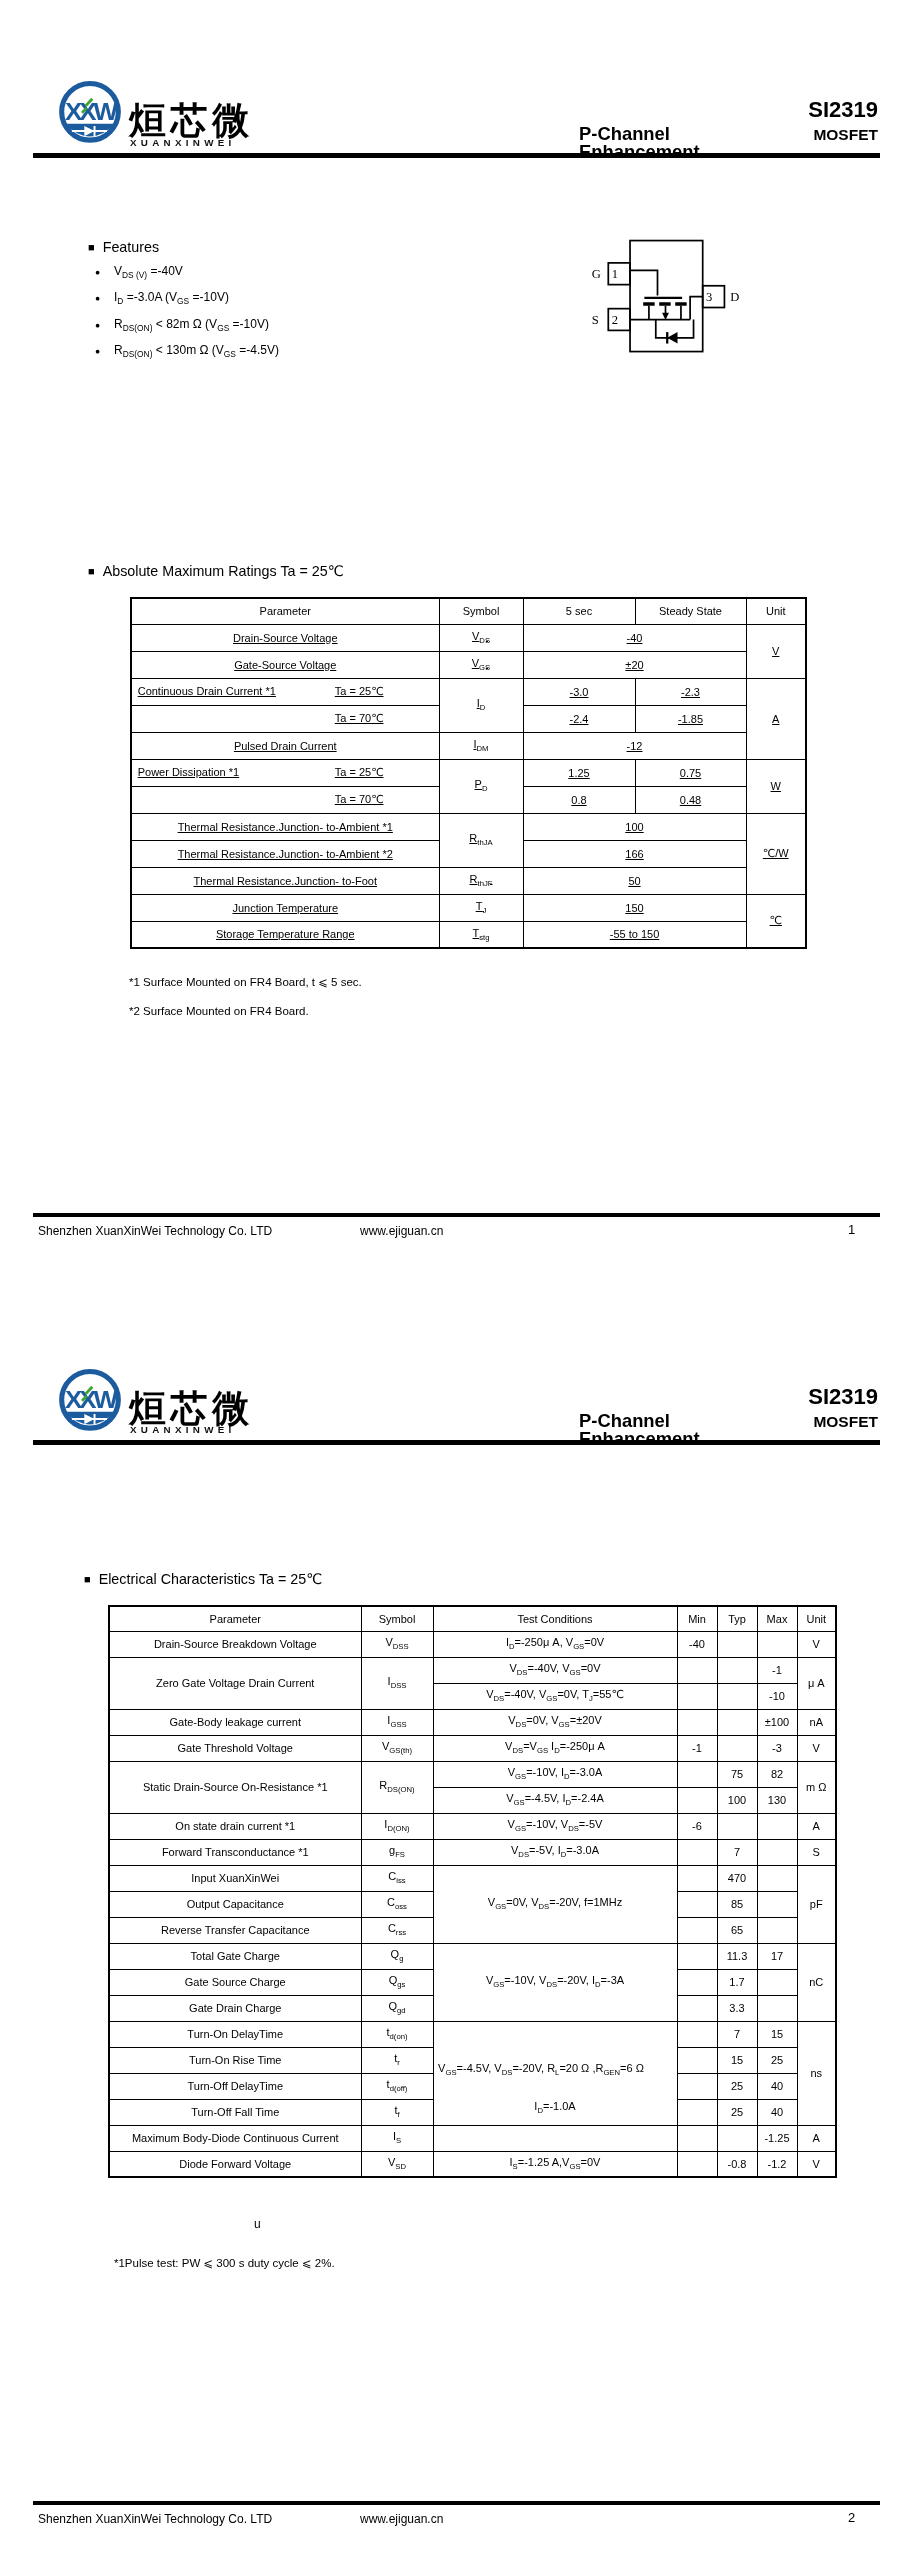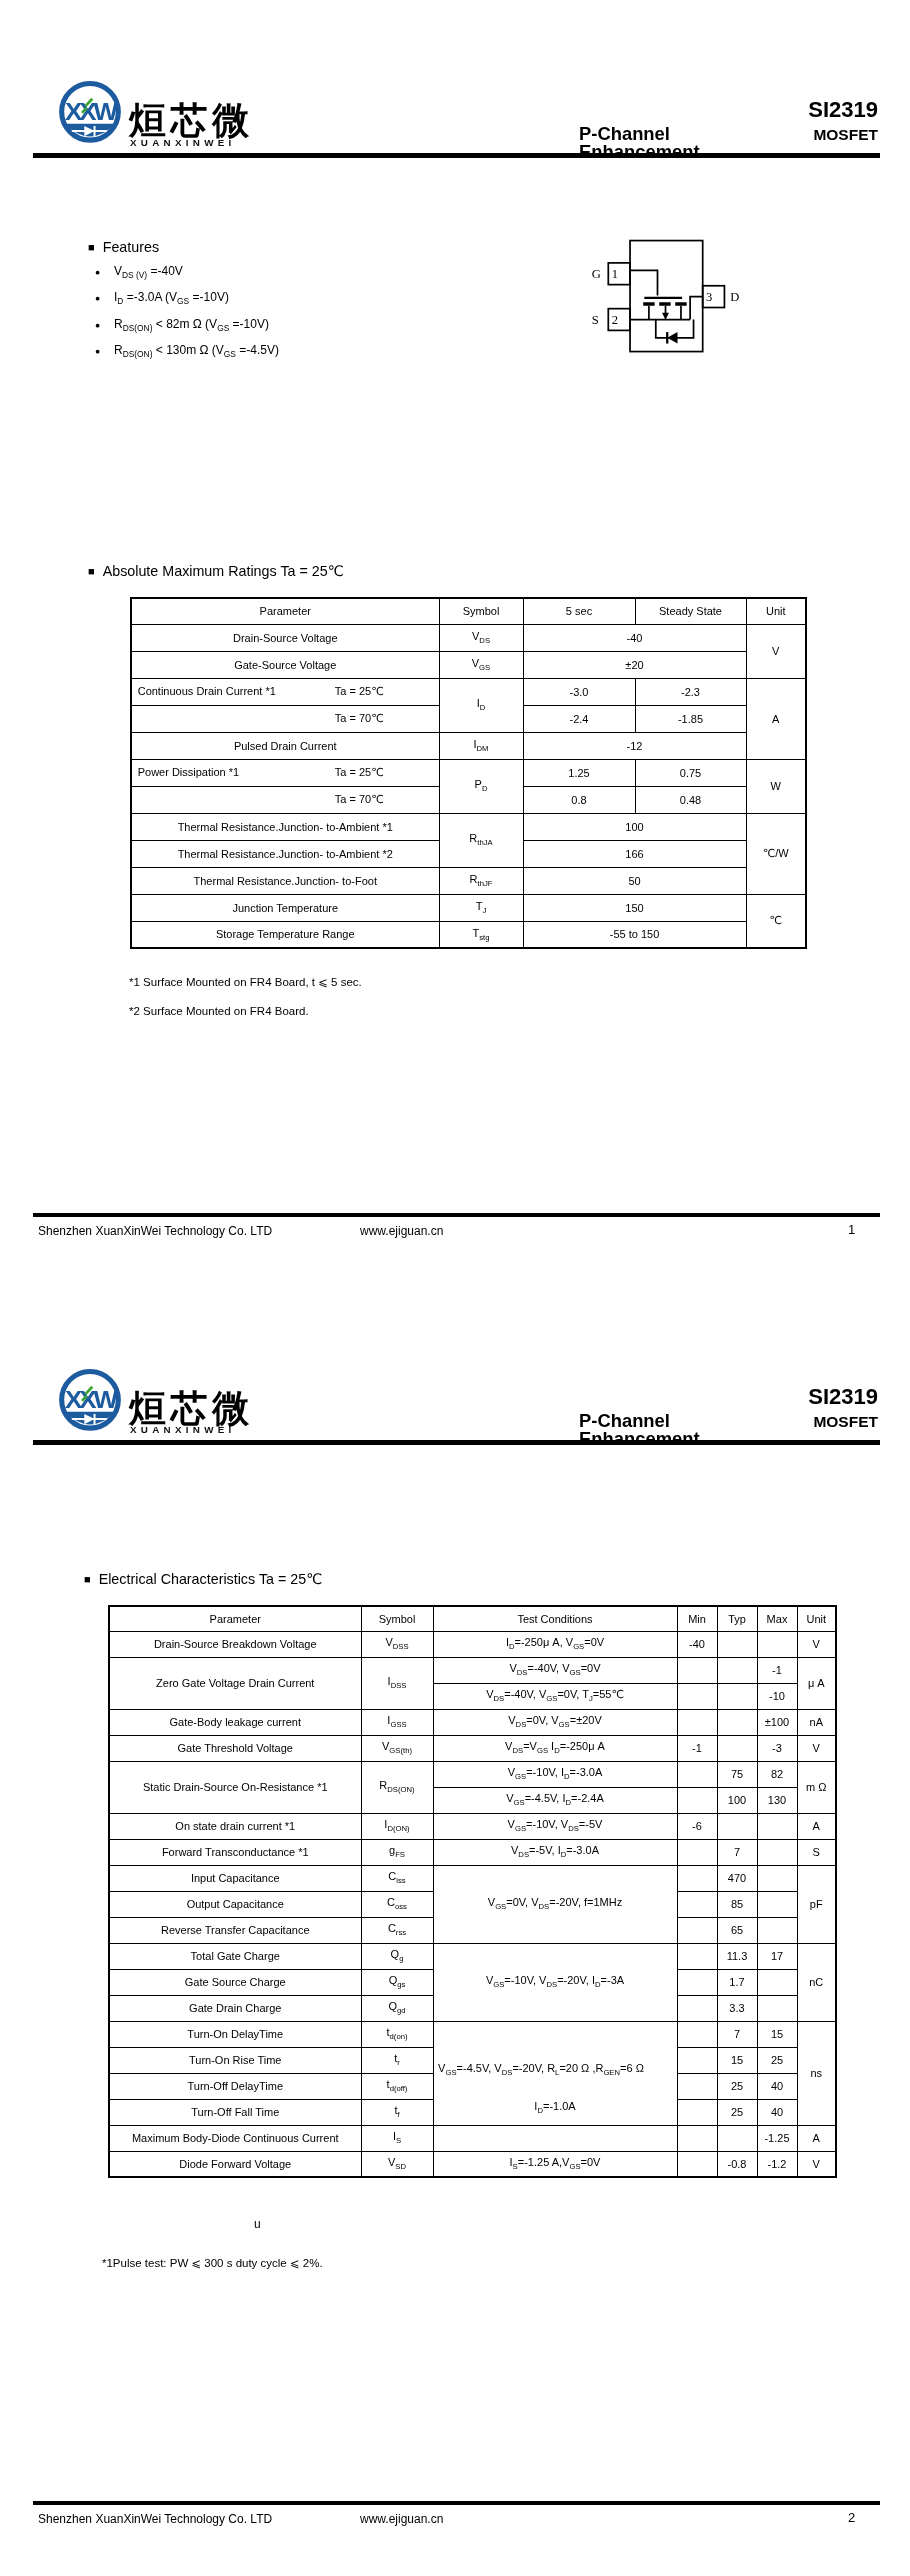--- a/index.html
+++ b/index.html
@@ -17,21 +17,21 @@
   
   .sec-head{display:flex;align-items:center;gap:8px;font-size:14.3px;line-height:1.1;}
   .sec-mark{font-size:11px;line-height:1;}
   
   .feat-item{display:flex;align-items:center;gap:13.8px;font-size:12px;line-height:1;}
   .feat-dot{font-size:8.6px;line-height:1;}
   
   table.dtable{border-collapse:collapse;table-layout:fixed;border:2.9px solid #000;background:#fff;}
   table.dtable th,table.dtable td{border:1.7px solid #000;font-size:11px;font-weight:normal;
       text-align:center;vertical-align:middle;padding:0;overflow:hidden;}
-  #abs-table thead tr{height:26px;} #abs-table tbody tr{height:27px;}
+  #abs-table thead tr{height:26px;} #abs-table tbody tr{height:27px;text-decoration:underline;}
   #elec-table thead tr{height:25px;} #elec-table tbody tr{height:26px;}
   td.pl{text-align:left;padding-left:5.7px;}
   td.split .sp{display:flex;justify-content:space-between;padding:0 55px 0 5.7px;}
   td.cond2 .c2{height:101px;display:flex;flex-direction:column;justify-content:space-evenly;}
   td.cond2 .c2 .l1{text-align:left;padding-left:4.6px;margin-top:32px;}
   td.cond2 .c2 .l2{text-align:center;margin-top:15px;}
   sub{font-size:70%;letter-spacing:0;}
   .note{font-size:11.5px;line-height:1;}
   .stray{font-size:12px;line-height:1;}
   .footer-company,.footer-site{font-size:12px;line-height:1;}
@@ -340,21 +340,21 @@
       <tr>
         <td class="pl">Forward Transconductance *1</td>
         <td>g<sub>FS</sub></td>
         <td class="pl">V<sub>DS</sub>=-5V, I<sub>D</sub>=-3.0A</td>
         <td></td>
         <td>7</td>
         <td></td>
         <td>S</td>
       </tr>
       <tr>
-        <td class="pl">Input Capacitance</td>
+        <td class="pl">Input XuanXinWei</td>
         <td>C<sub>iss</sub></td>
         <td rowspan="3" class="pl">V<sub>GS</sub>=0V, V<sub>DS</sub>=-20V, f=1MHz</td>
         <td></td>
         <td>470</td>
         <td></td>
         <td rowspan="3">pF</td>
       </tr>
       <tr>
         <td class="pl">Output Capacitance</td>
         <td>C<sub>oss</sub></td>
@@ -442,19 +442,19 @@
         <td class="pl">I<sub>S</sub>=-1.25 A,V<sub>GS</sub>=0V</td>
         <td></td>
         <td>-0.8</td>
         <td>-1.2</td>
         <td>V</td>
       </tr>
     </tbody>
   </table>
 
 <div class="abs stray" style="left:254px;top:2218px">u</div>
-<div class="abs note" style="left:102px;top:2258px">*1Pulse test: PW ⩽ 300  s duty cycle ⩽ 2%.</div>
+<div class="abs note" style="left:114px;top:2258px">*1Pulse test: PW ⩽ 300  s duty cycle ⩽ 2%.</div>
 
 <div class="abs rule" style="left:33px;top:2501px;width:847px;height:4px"></div>
 <div class="abs footer-company" style="left:38px;top:2513px">Shenzhen XuanXinWei Technology Co. LTD</div>
 <div class="abs footer-site" style="left:360px;top:2513px">www.ejiguan.cn</div>
 <div class="abs footer-page" style="left:840px;top:2511px">2</div>
 
 
 </body></html>

